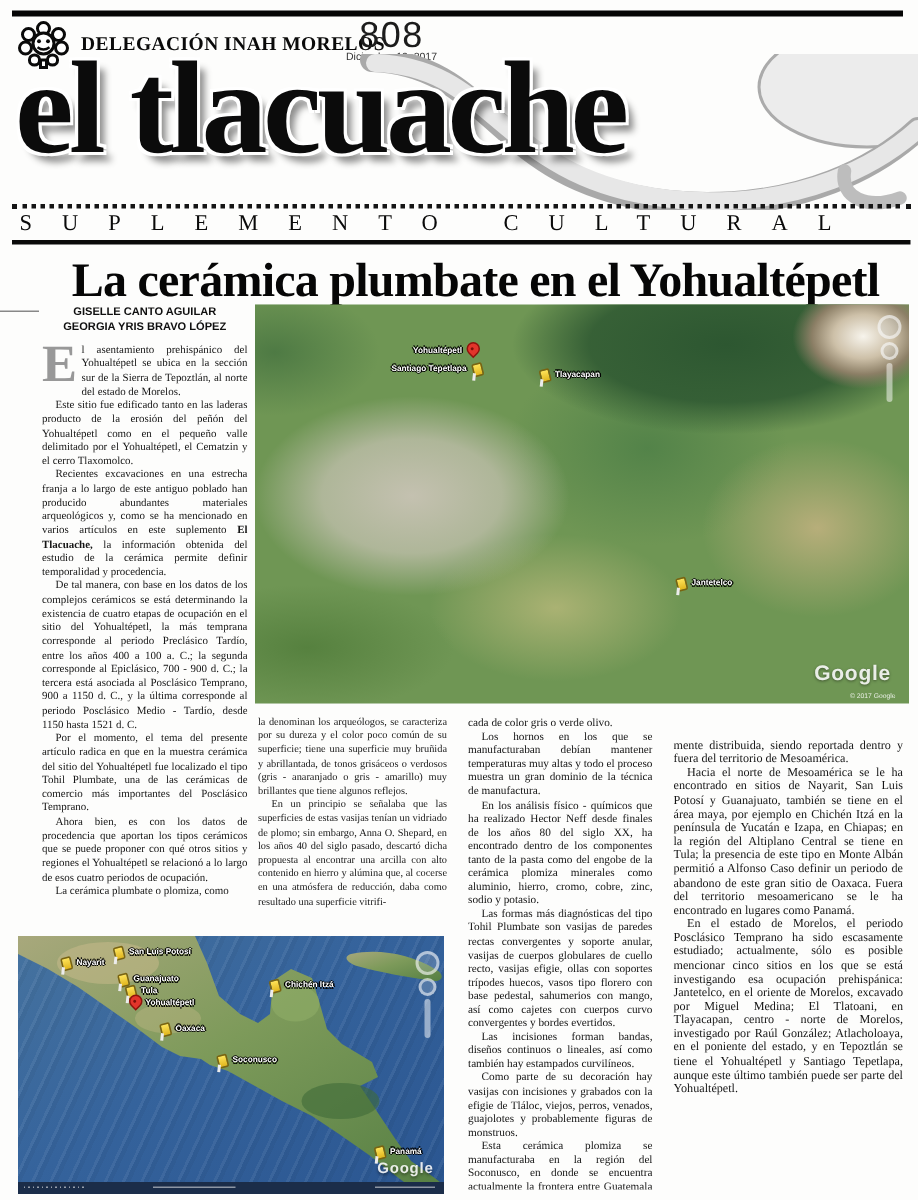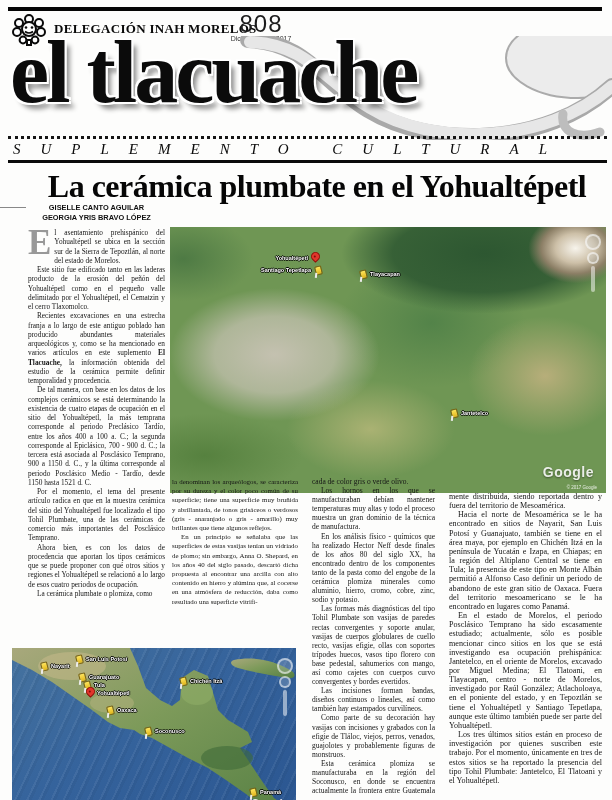--- a/index.html
+++ b/index.html
@@ -17,41 +17,41 @@
 
   
   .masthead{position:absolute;left:0;top:36px;width:604px;height:104px;}
   .tail-art{position:absolute;left:0;top:0;width:612px;height:104px;}
   .masthead-title{position:absolute;left:10px;top:-14px;font-family:"Liberation Serif",serif;
     font-weight:bold;font-size:88px;letter-spacing:-3px;white-space:nowrap;color:#0b0b0b;
     text-shadow:-2px -2px 0 #fff,2px -2px 0 #fff,-2px 2px 0 #fff,2px 2px 0 #fff,5px 6px 5px rgba(0,0,0,.45);}
 
   .subtitle-bar{position:absolute;left:8px;top:136px;width:594px;border-top:3px dotted #151515;
     border-bottom:3px solid #0a0a0a;padding:1px 0 2px 5px;overflow:hidden;}
-  .subtitle-bar span{font-size:15px;letter-spacing:20px;white-space:nowrap;color:#0a0a0a;font-style:italic;}
+  .subtitle-bar span{font-size:15px;letter-spacing:20px;white-space:nowrap;color:#0a0a0a;}
 
   
   .headline{position:absolute;left:8px;top:156px;width:594px;margin:12px;text-align:center;
     font-size:32px;font-weight:bold;letter-spacing:-.5px;line-height:1.15;color:#060606;}
   .authors{position:absolute;left:28px;top:203px;width:137px;text-align:center;
     font-family:"Liberation Sans",sans-serif;font-weight:bold;font-size:7.4px;line-height:9.6px;color:#101010;}
   .author-rule{position:absolute;left:0;top:207px;width:26px;height:1px;background:#888;}
 
   
   .col{position:absolute;text-align:justify;color:#151515;overflow:hidden;}
   .col p{margin:0;}
   .col p.ind{text-indent:9px;}
   .col1{left:28px;top:228px;width:137px;height:390px;font-size:7.3px;line-height:9.25px;}
   .col2{left:172px;top:477px;width:126px;height:140px;font-size:6.9px;line-height:9.2px;}
   .col3{left:312px;top:477px;width:123px;height:316px;font-size:7.5px;line-height:9.1px;}
   .col4{left:449px;top:492px;width:153px;height:316px;font-size:8.1px;line-height:9.15px;}
   .dropcap{float:left;font-size:35px;line-height:28px;font-weight:bold;color:#989898;margin:1px 3px 0 0;}
 
   
-  .map{position:absolute;overflow:hidden;margin-top:24px;}
+  .map{position:absolute;overflow:hidden;}
   .map-regional{left:170px;top:203px;width:436px;height:266px;background-color:#6f9654;
     background-image:
       radial-gradient(ellipse 62px 46px at 93% 8%, #f7f4ec 0%, #cdc0a8 32%, #8c7f66 55%, rgba(58,92,50,0) 76%),
       radial-gradient(ellipse 190px 80px at 72% 10%, #2d5731 0%, rgba(45,87,49,.85) 48%, rgba(45,87,49,0) 75%),
       radial-gradient(ellipse 150px 95px at 24% 48%, #c4c1b0 0%, rgba(196,193,176,.75) 40%, rgba(196,193,176,0) 70%),
       radial-gradient(ellipse 120px 70px at 46% 76%, #aab273 0%, rgba(170,178,115,0) 70%),
       radial-gradient(ellipse 110px 85px at 86% 56%, #b7ae7a 0%, rgba(183,174,122,0) 70%),
       radial-gradient(ellipse 140px 60px at 8% 86%, #56813f 0%, rgba(86,129,63,0) 70%),
       radial-gradient(ellipse 100px 60px at 3% 12%, #4e7a44 0%, rgba(78,122,68,0) 70%),
       radial-gradient(ellipse 130px 90px at 60% 36%, #538349 0%, rgba(83,131,73,0) 72%);}
@@ -190,21 +190,20 @@
     <p class="ind">Las formas más diagnósticas del tipo Tohil Plumbate son vasijas de paredes rectas convergentes y soporte anular, vasijas de cuerpos globulares de cuello recto, vasijas efigie, ollas con soportes trípodes huecos, vasos tipo florero con base pedestal, sahumerios con mango, así como cajetes con cuerpos curvo convergentes y bordes evertidos.</p>
     <p class="ind">Las incisiones forman bandas, diseños continuos o lineales, así como también hay estampados curvilíneos.</p>
     <p class="ind">Como parte de su decoración hay vasijas con incisiones y grabados con la efigie de Tláloc, viejos, perros, venados, guajolotes y probablemente figuras de monstruos.</p>
     <p class="ind">Esta cerámica plomiza se manufacturaba en la región del Soconusco, en donde se encuentra actualmente la frontera entre Guatemala y México, durante el Posclásico Temprano (900 – 1200 d. C.), y fue amplia-</p>
   </div>
 
   <div class="col col4">
     <p>mente distribuida, siendo reportada dentro y fuera del territorio de Mesoamérica.</p>
     <p class="ind">Hacia el norte de Mesoamérica se le ha encontrado en sitios de Nayarit, San Luis Potosí y Guanajuato, también se tiene en el área maya, por ejemplo en Chichén Itzá en la península de Yucatán e Izapa, en Chiapas; en la región del Altiplano Central se tiene en Tula; la presencia de este tipo en Monte Albán permitió a Alfonso Caso definir un periodo de abandono de este gran sitio de Oaxaca. Fuera del territorio mesoamericano se le ha encontrado en lugares como Panamá.</p>
     <p class="ind">En el estado de Morelos, el periodo Posclásico Temprano ha sido escasamente estudiado; actualmente, sólo es posible mencionar cinco sitios en los que se está investigando esa ocupación prehispánica: Jantetelco, en el oriente de Morelos, excavado por Miguel Medina; El Tlatoani, en Tlayacapan, centro - norte de Morelos, investigado por Raúl González; Atlacholoaya, en el poniente del estado, y en Tepoztlán se tiene el Yohualtépetl y Santiago Tepetlapa, aunque este último también puede ser parte del Yohualtépetl.</p>
-    <p class="ind">Los tres últimos sitios están en proceso de investigación por quienes suscriben este trabajo. Por el momento, únicamente en tres de estos sitios se ha reportado la presencia del tipo Tohil Plumbate: Jantetelco, El Tlatoani y el Yohualtépetl.</p>
   </div>
 
   <div class="map map-overview">
     <div class="sea-tex"></div>
     <svg class="land-svg" viewBox="0 0 284 172" preserveAspectRatio="none">
       <defs>
         <linearGradient id="landg" x1="0" y1="0" x2="1" y2="1">
           <stop offset="0" stop-color="#a8a87c"></stop>
             <stop offset="0.45" stop-color="#7d9a5a"></stop>
             <stop offset="1" stop-color="#557f43"></stop>

